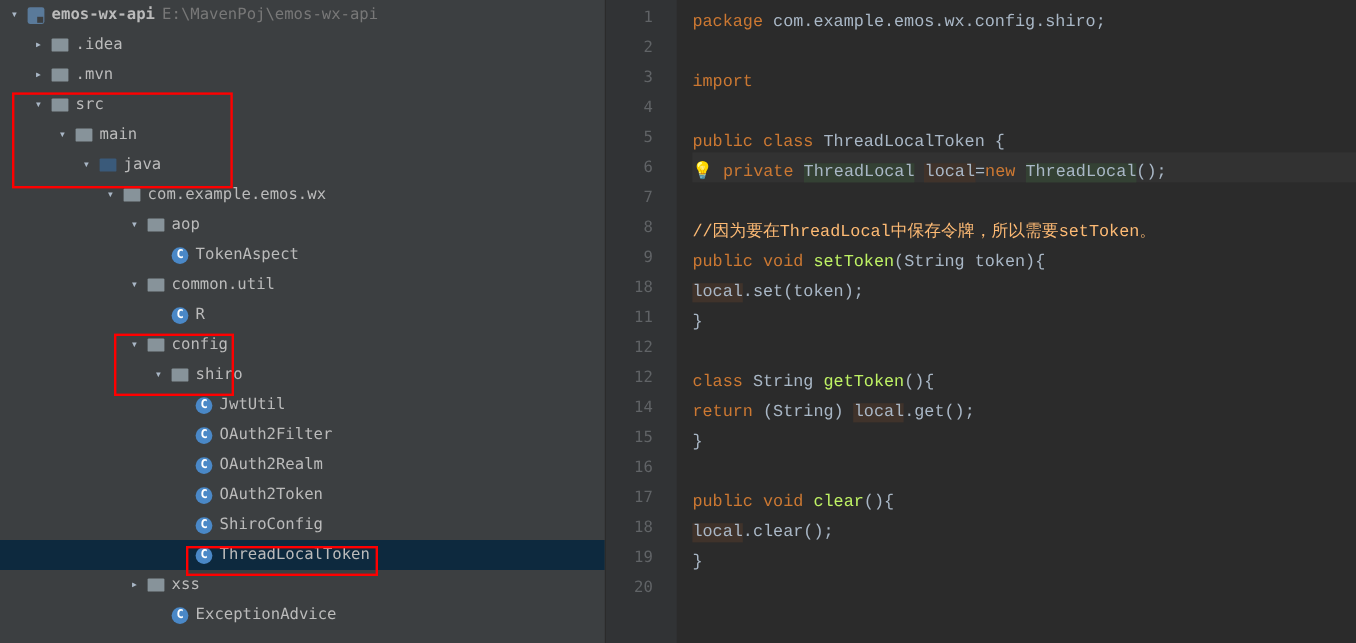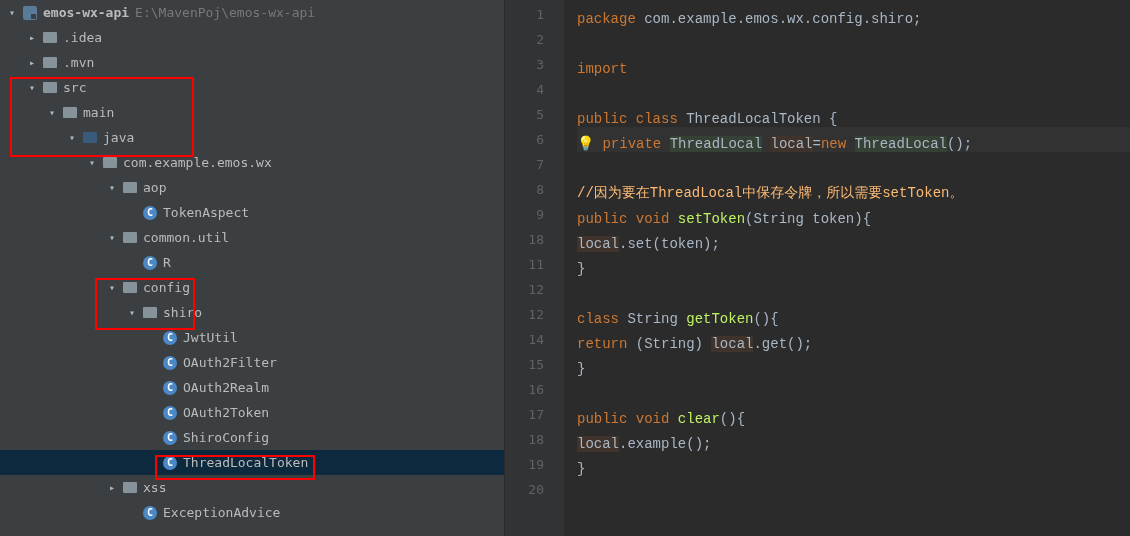--- a/index.html
+++ b/index.html
@@ -217,17 +217,17 @@
       <div class="code-line">    <span class="comment">//因为要在ThreadLocal中保存令牌，所以需要setToken。</span></div>
       <div class="code-line">    <span class="kw">public void </span><span class="method">setToken</span><span>(String token){</span></div>
       <div class="code-line">        <span class="hl-var">local</span><span>.set(token);</span></div>
       <div class="code-line">    <span>}</span></div>
       <div class="code-line"></div>
       <div class="code-line">    <span class="kw">class </span><span>String </span><span class="method">getToken</span><span>(){</span></div>
       <div class="code-line">        <span class="kw">return </span><span>(String) </span><span class="hl-var">local</span><span>.get();</span></div>
       <div class="code-line">    <span>}</span></div>
       <div class="code-line"></div>
       <div class="code-line">    <span class="kw">public void </span><span class="method">clear</span><span>(){</span></div>
-      <div class="code-line">        <span class="hl-var">local</span><span>.example();</span></div>
+      <div class="code-line">        <span class="hl-var">local</span><span>.clear();</span></div>
       <div class="code-line">    <span>}</span></div>
     </div>
   </div>
 </div>
 
 </body></html>

